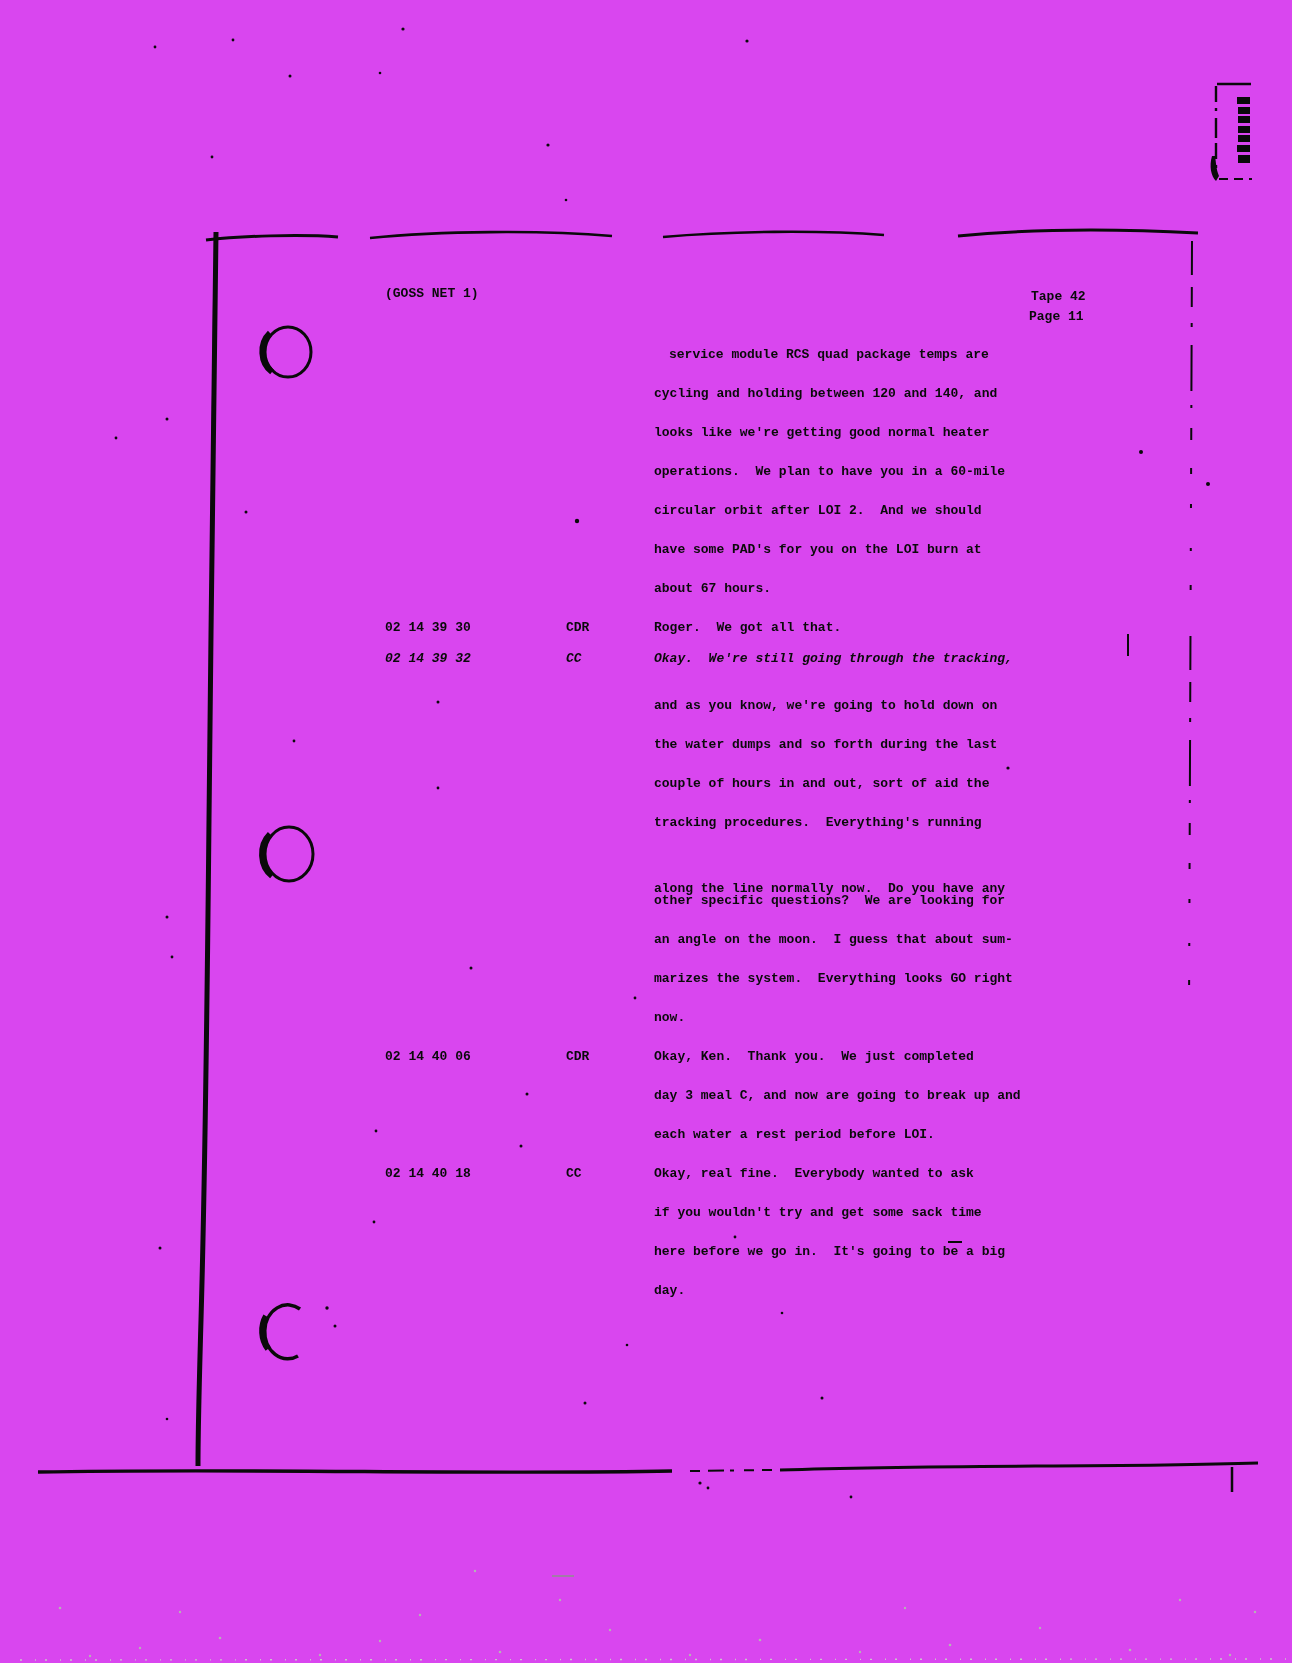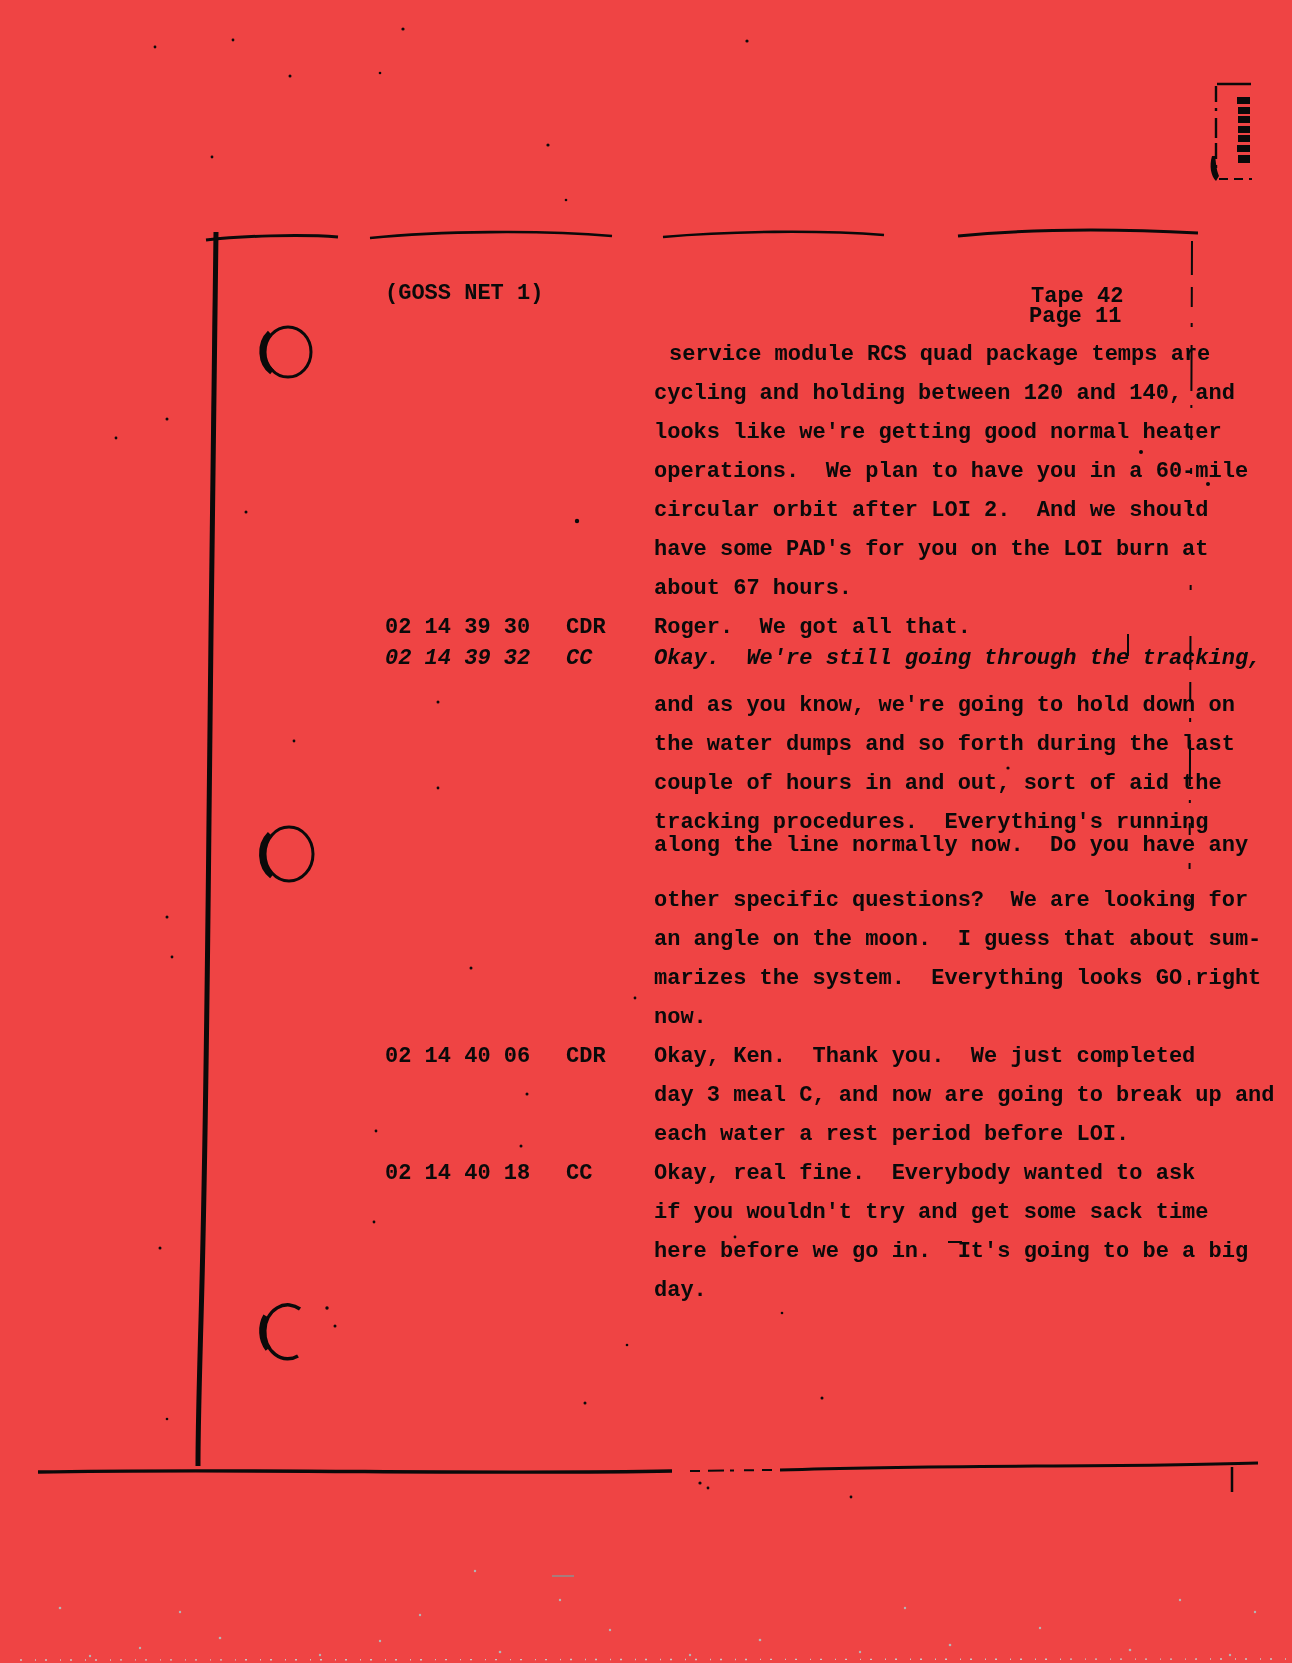--- a/index.html
+++ b/index.html
@@ -1,23 +1,23 @@
 <!DOCTYPE html>
 <html><head>
 <meta charset="utf-8">
 <style>
   html,body{margin:0;padding:0;background:#ffffff;}
   .sheet{
     position:relative;
     width:1292px;height:1663px;
-    background:#ef4444;
+    background:#d946ef;
     overflow:hidden;
     font-family:"Liberation Mono","DejaVu Sans Mono",monospace;
     font-weight:700;
-    font-size:22px;
+    font-size:13px;
     line-height:22px;
     color:#0a0a0a;
   }
   .sheet *{box-sizing:border-box;}
   svg.marks{position:absolute;left:0;top:0;z-index:1;}
   .txt{position:absolute;z-index:2;white-space:pre;}
   .net-label{left:385px;top:283px;}
   .tape-label{left:1031px;top:286px;}
   .page-label{left:1029px;top:306px;}
   #transcript{position:absolute;left:0;top:0;width:100%;height:100%;z-index:2;}
@@ -223,21 +223,21 @@
       <div class="t-row" style="top: 773px; font-family: Liberation Mono, monospace;">
         <span class="t-time"></span>
         <span class="t-spk"></span>
         <span class="t-text">couple of hours in and out, sort of aid the</span>
       </div>
       <div class="t-row" style="top: 812px;">
         <span class="t-time"></span>
         <span class="t-spk"></span>
         <span class="t-text">tracking procedures.  Everything's running</span>
       </div>
-      <div class="t-row" style="top: 835px; padding-left: 44px;">
+      <div class="t-row" style="top: 878px; padding-left: 44px;">
         <span class="t-time"></span>
         <span class="t-spk"></span>
         <span class="t-text">along the line normally now.  Do you have any</span>
       </div>
       <div class="t-row" style="top: 890px;">
         <span class="t-time"></span>
         <span class="t-spk"></span>
         <span class="t-text">other specific questions?  We are looking for</span>
       </div>
       <div class="t-row" style="top: 929px;">

